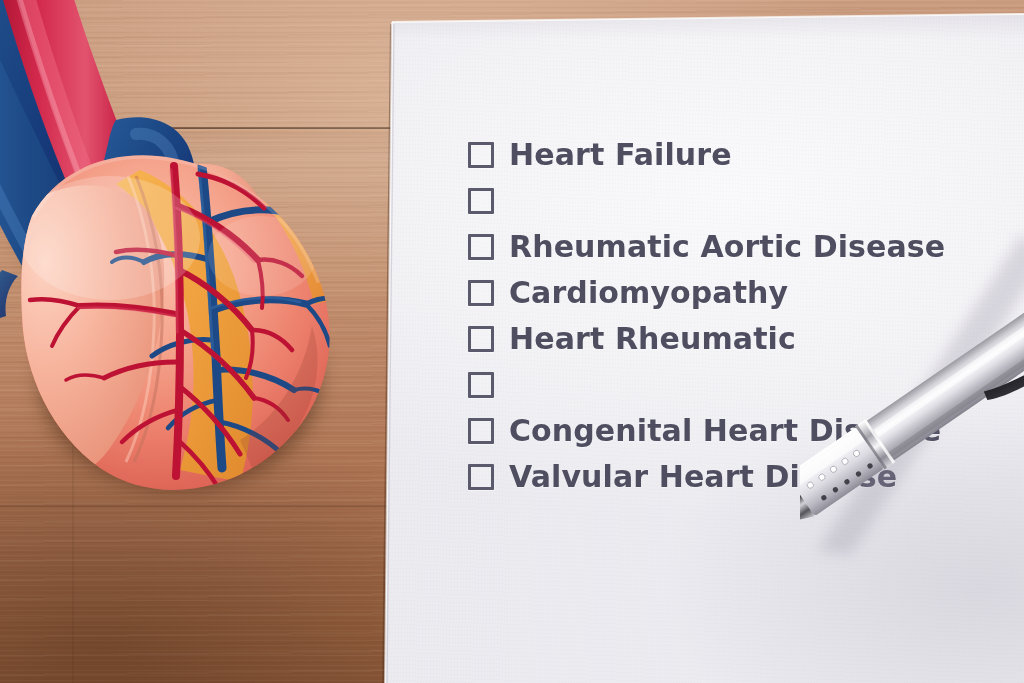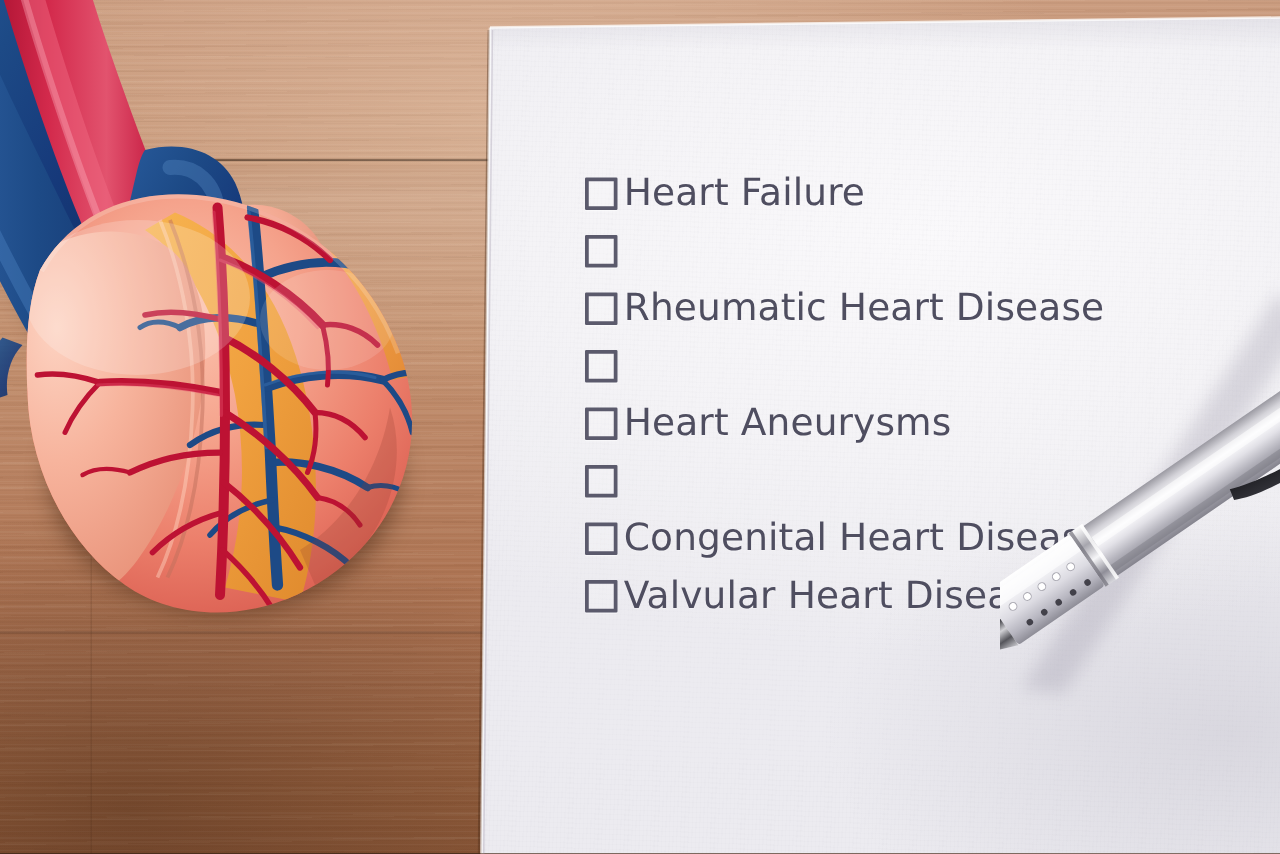--- a/index.html
+++ b/index.html
@@ -80,23 +80,23 @@
       linear-gradient(180deg,rgba(150,146,164,.22) 0px,rgba(0,0,0,0) 40px),
       radial-gradient(ellipse 45% 40% at 96% 86%,rgba(150,147,164,.22),rgba(0,0,0,0) 70%);}
   .paper-edge{position:absolute;left:0;top:0;width:1024px;height:683px;pointer-events:none;}
 
   
   .checklist{position:absolute;left:468px;top:132px;width:420px;}
   .row{display:flex;align-items:center;height:46px;}
   .cbox{width:20px;height:20px;border:3px solid #5b5a6c;flex:0 0 auto;
     border-radius:1px;background:rgba(255,255,255,.16);
     box-shadow:0 1px 0 rgba(255,255,255,.5);}
-  .label{margin-left:5px;font-size:30px;line-height:1;color:#4f4e60;
+  .label{margin-left:15px;font-size:30px;line-height:1;color:#4f4e60;
     letter-spacing:.1px;white-space:nowrap;
-    text-shadow:0 1px 1px rgba(255,255,255,.35);}
+    text-shadow:0 1px 1px rgba(255,255,255,.35);font-weight:bold;}
 
   
   .heart{position:absolute;left:-60px;top:-30px;width:470px;height:580px;}
   .hshadow{position:absolute;left:-70px;top:-20px;width:480px;height:580px;
     filter:blur(10px);opacity:.5;}
 
   
   .pen{position:absolute;left:800px;top:215px;width:250px;height:390px;}
   .penshadow{position:absolute;left:795px;top:225px;width:260px;height:390px;
     filter:blur(7px);opacity:.42;}
@@ -286,30 +286,31 @@
       <div class="cbox"></div>
       <div class="label">Heart Failure</div>
     </div>
 
     <div class="row">
       <div class="cbox"></div>
     </div>
 
     <div class="row">
       <div class="cbox"></div>
-      <div class="label">Rheumatic Heart Disease</div>
-    </div>
-
-    <div class="row">
-      <div class="cbox"></div>
-    </div>
-
-    <div class="row">
-      <div class="cbox"></div>
-      <div class="label">Heart Aneurysms</div>
+      <div class="label">Rheumatic Aortic Disease</div>
+    </div>
+
+    <div class="row">
+      <div class="cbox"></div>
+      <div class="label">Cardiomyopathy</div>
+    </div>
+
+    <div class="row">
+      <div class="cbox"></div>
+      <div class="label">Heart Rheumatic</div>
     </div>
 
     <div class="row">
       <div class="cbox"></div>
     </div>
 
     <div class="row">
       <div class="cbox"></div>
       <div class="label">Congenital Heart Disease</div>
     </div>

